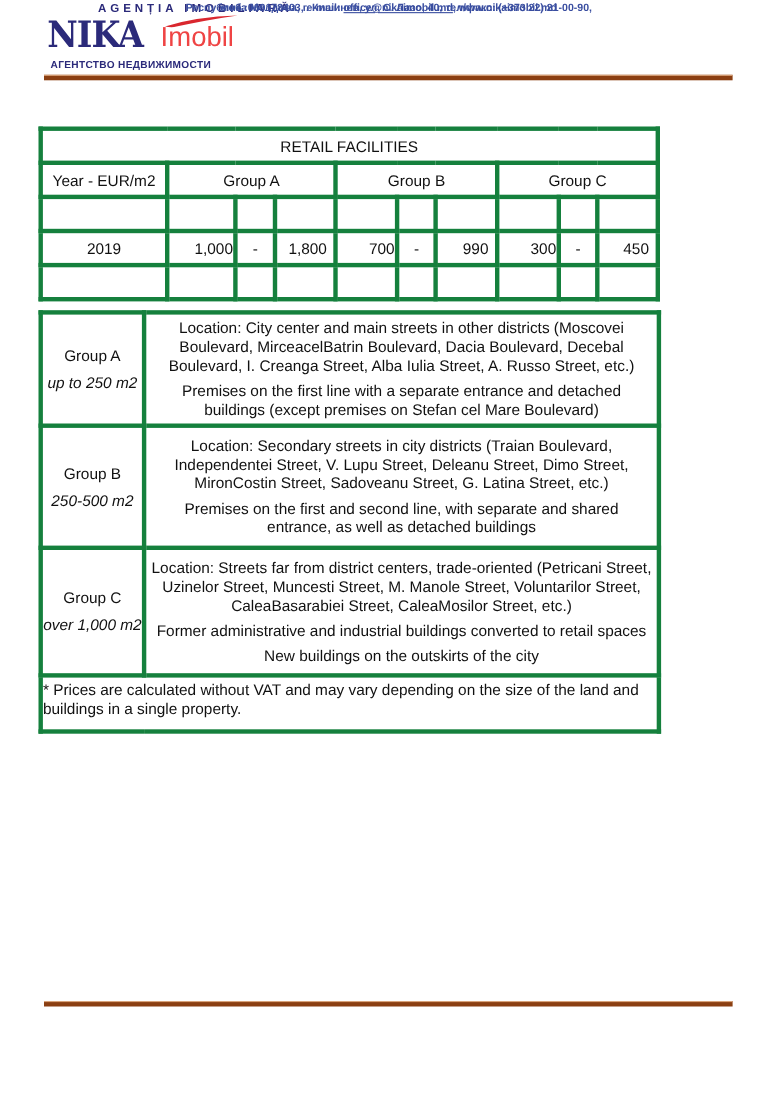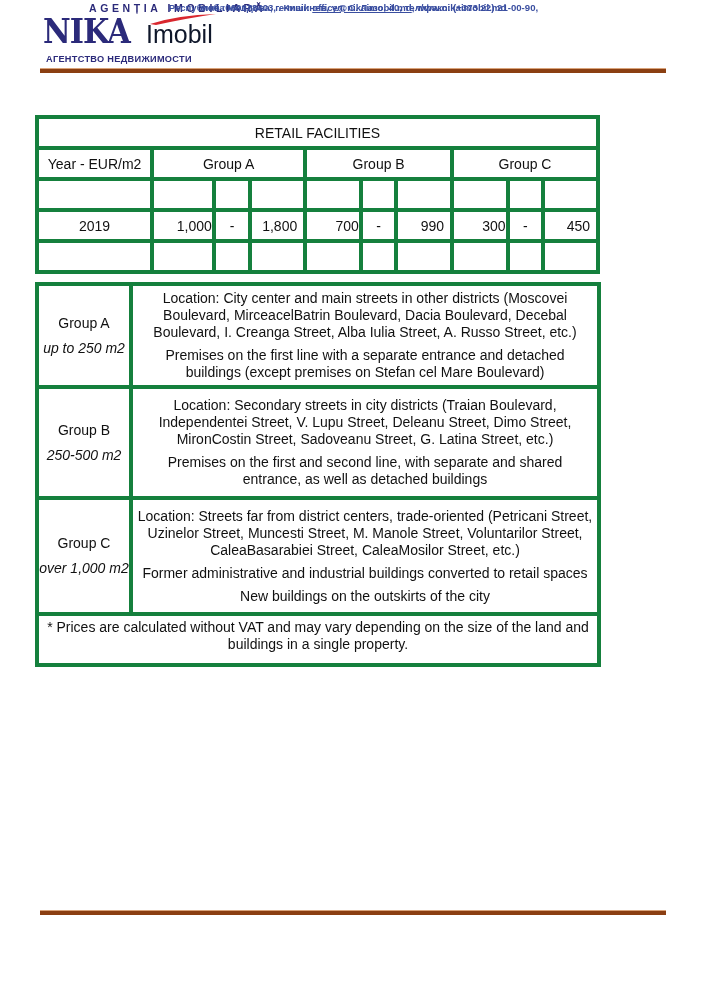--- a/index.html
+++ b/index.html
@@ -1,40 +1,40 @@
 <!DOCTYPE html>
 <html><head>
 <meta charset="utf-8">
 <style>
   html, body { margin: 0; padding: 0; background: #fff; }
   body { width: 707px; height: 1000px; position: relative; overflow: hidden; font-family: "Liberation Sans", sans-serif; color: #111; }
   .logo { position: absolute; left: 44px; top: 2px; width: 200px; height: 64px; }
   .logo-top { position: absolute; left: 0; top: 0; font-size: 10.5px; font-weight: bold; letter-spacing: 3.6px; color: #2b2a7a; white-space: nowrap; margin-left: 45px; }
   .logo-nika { position: absolute; left: -1px; top: 10px; font-size: 33px; font-weight: bold; color: #2b2a7a; font-family: "DejaVu Serif", serif; letter-spacing: -1px; transform: scaleX(0.92); transform-origin: left; }
-  .logo-imobil { position: absolute; left: 102px; top: 18px; font-size: 25px; color: #0f172a; font-family: "Liberation Sans", sans-serif; }
+  .logo-imobil { position: absolute; left: 102px; top: 18px; font-size: 25px; color: #ef4444; font-family: "Liberation Sans", sans-serif; }
   .logo-swoosh { position: absolute; left: 104px; top: 11px; width: 70px; height: 12px; }
   .logo-bottom { position: absolute; left: 2px; top: 52px; font-size: 9.2px; font-weight: bold; color: #2b2a7a; letter-spacing: 0.3px; white-space: nowrap; }
   .rule { position: absolute; left: 40px; width: 626px; height: 4px; background: #8b3f12; border-top: 1.5px solid #d9a37a; }
   .rule.top { top: 68px; }
   .rule.bottom { top: 910px; }
 
   table { border-collapse: collapse; position: absolute; }
   td { border: 4px solid #15803d; font-size: 14px; padding: 0; }
   .t1 { left: 35px; top: 115px; width: 565px; }
   .t1 td { height: 27px; text-align: center; }
   .t1 .num-l { text-align: right; }
   .t1 .num-r { text-align: right; padding-right: 6px; }
   .t2 { left: 35px; top: 282px; width: 566px; }
   .t2 td.grp { width: 90px; text-align: center; vertical-align: middle; font-size: 14px; line-height: 17px; }
   .t2 td.grp .name { display: block; margin-bottom: 8px; }
   .t2 td.grp .size { display: block; font-style: italic; }
   .t2 td.desc { text-align: center; font-size: 14px; line-height: 17px; padding: 0 4px; margin-top: 19px; }
   .t2 td.desc p { margin: 0; }
   .t2 td.desc p + p { margin-top: 6px; text-align: center; }
-  .t2 td.note { text-align: center; font-size: 14px; line-height: 17px; padding: 3px 0 10px 0; }
+  .t2 td.note { text-align: left; font-size: 14px; line-height: 17px; padding: 3px 0 10px 0; }
 
   .footer { position: absolute; left: 0; width: 707px; text-align: center; font-size: 9.6px; color: #3a4ea0; font-weight: bold; line-height: 15px; }
   .footer a { color: #3a4ea0; text-decoration: underline; }
 </style>
 </head>
 <body>
 
 <div class="logo">
   <div class="logo-top">AGENȚIA IMOBILIARĂ</div>
   <div class="logo-nika">NIKA</div>

